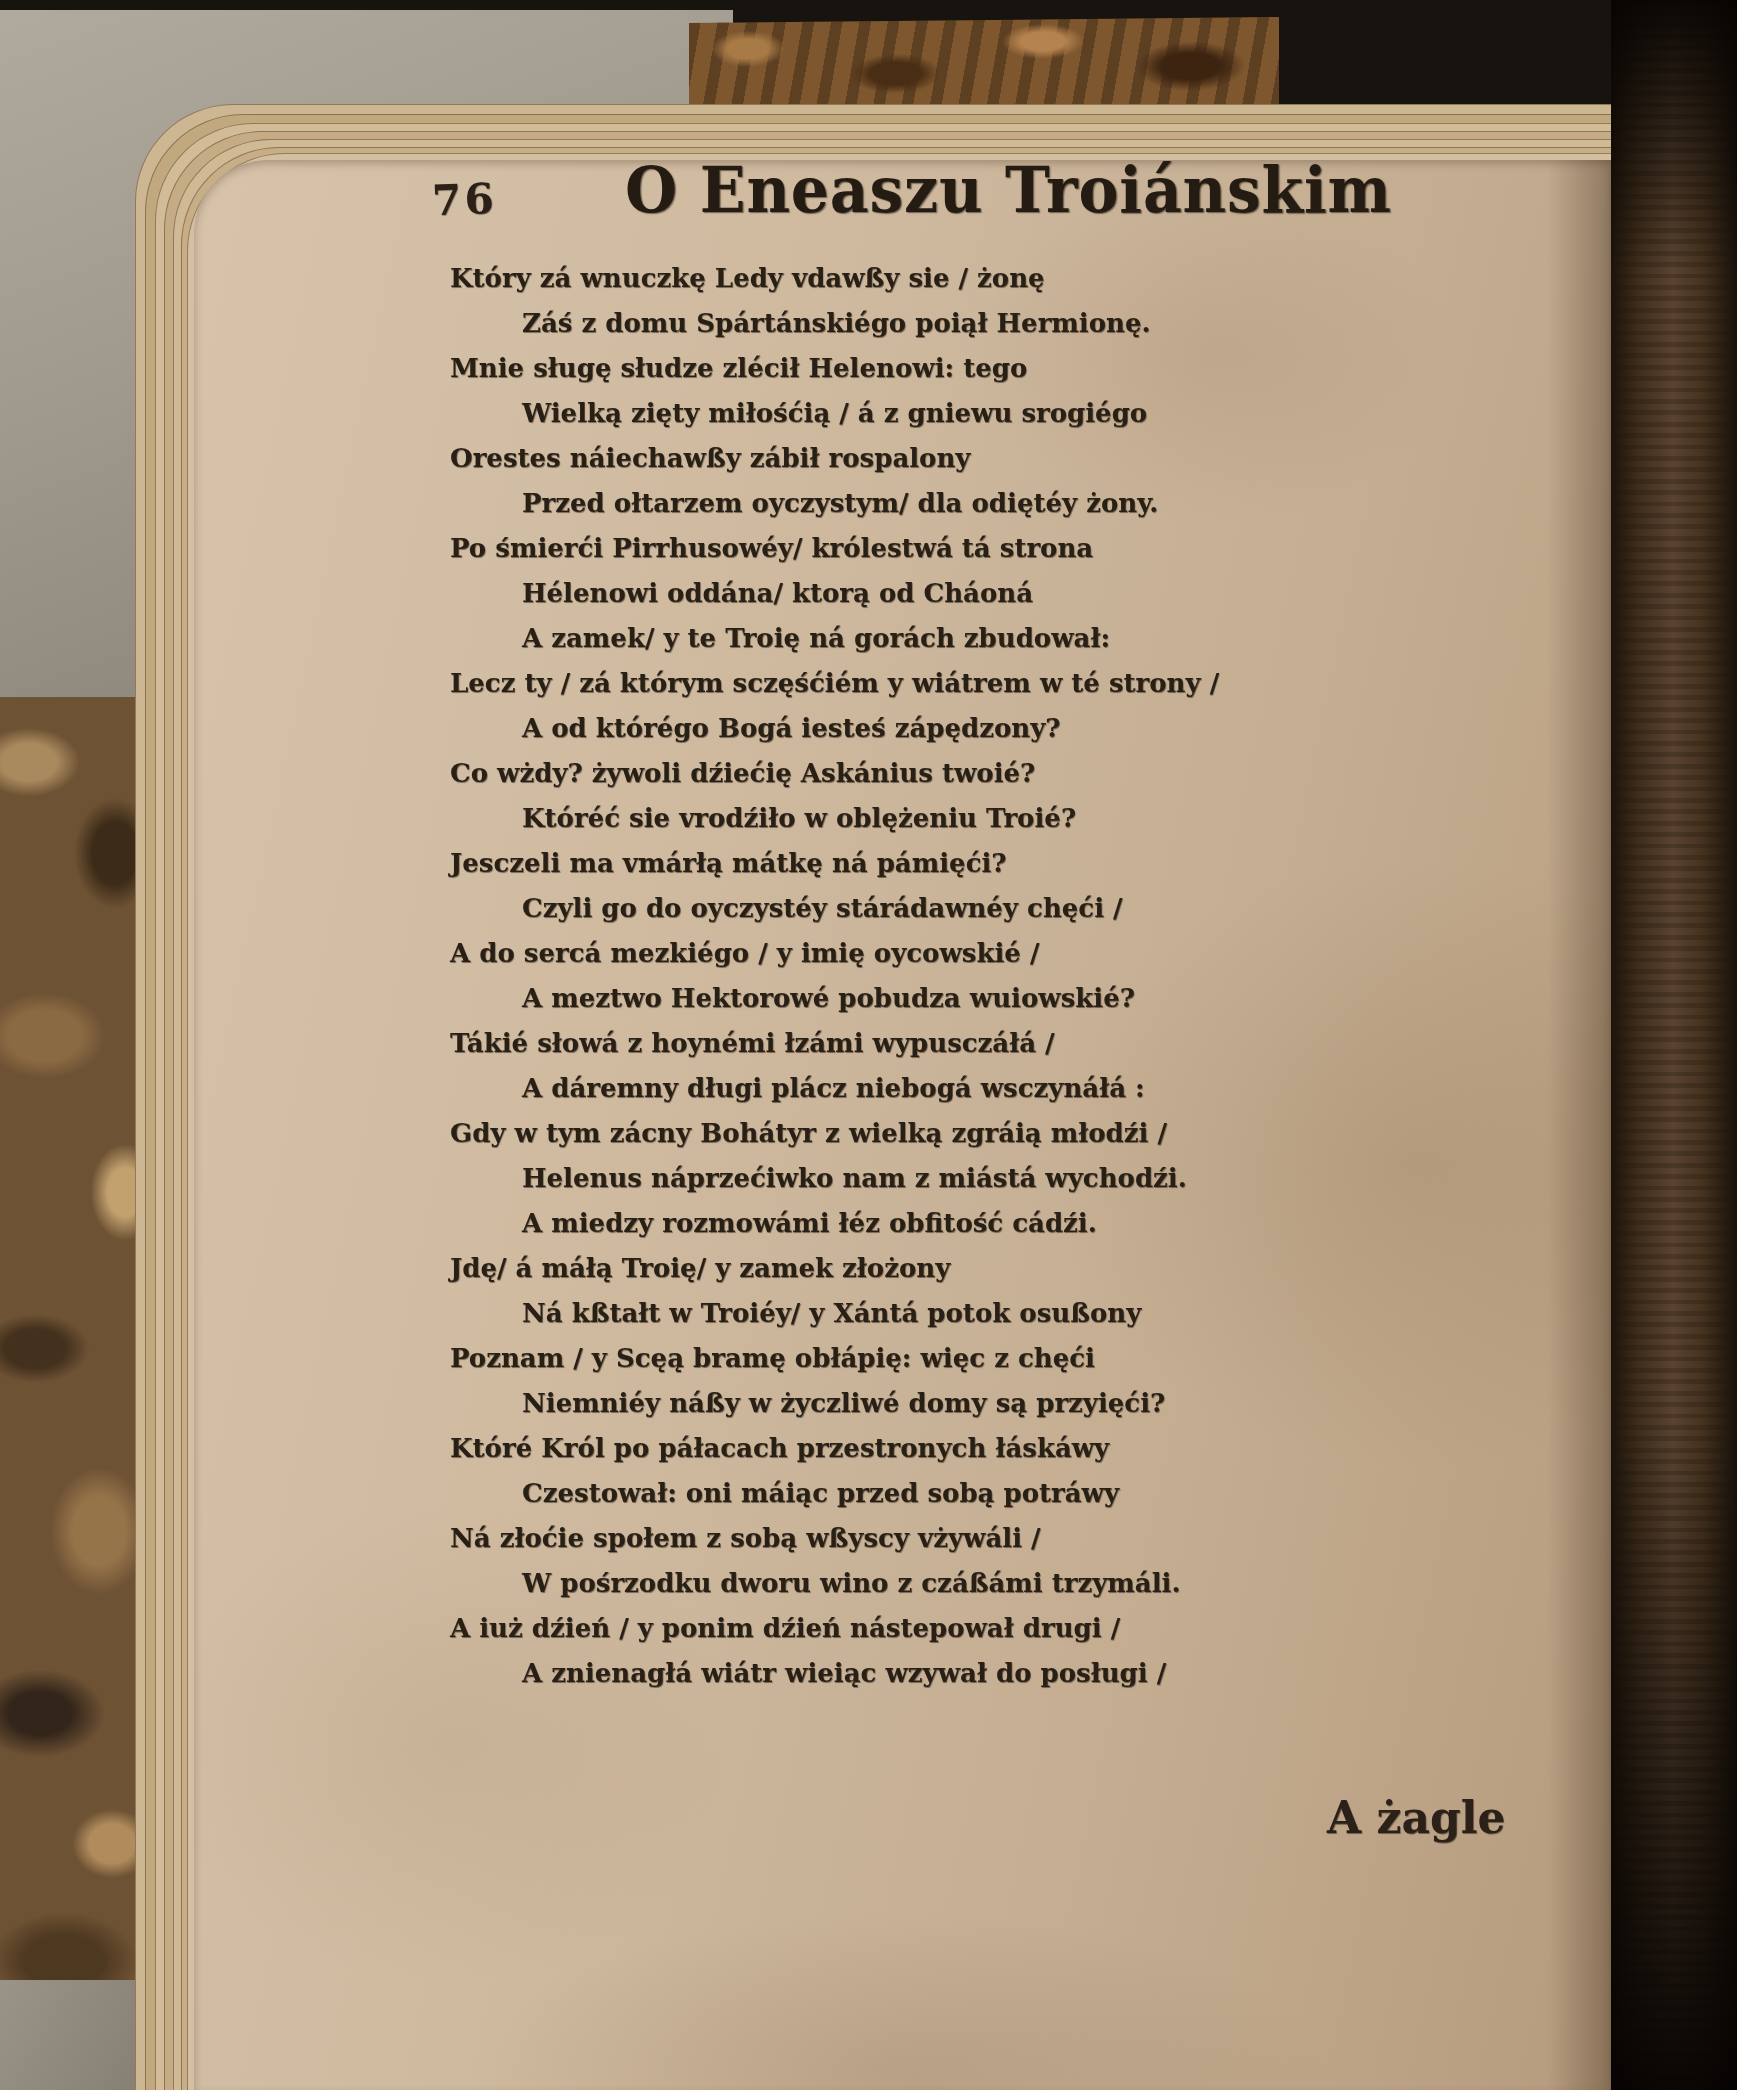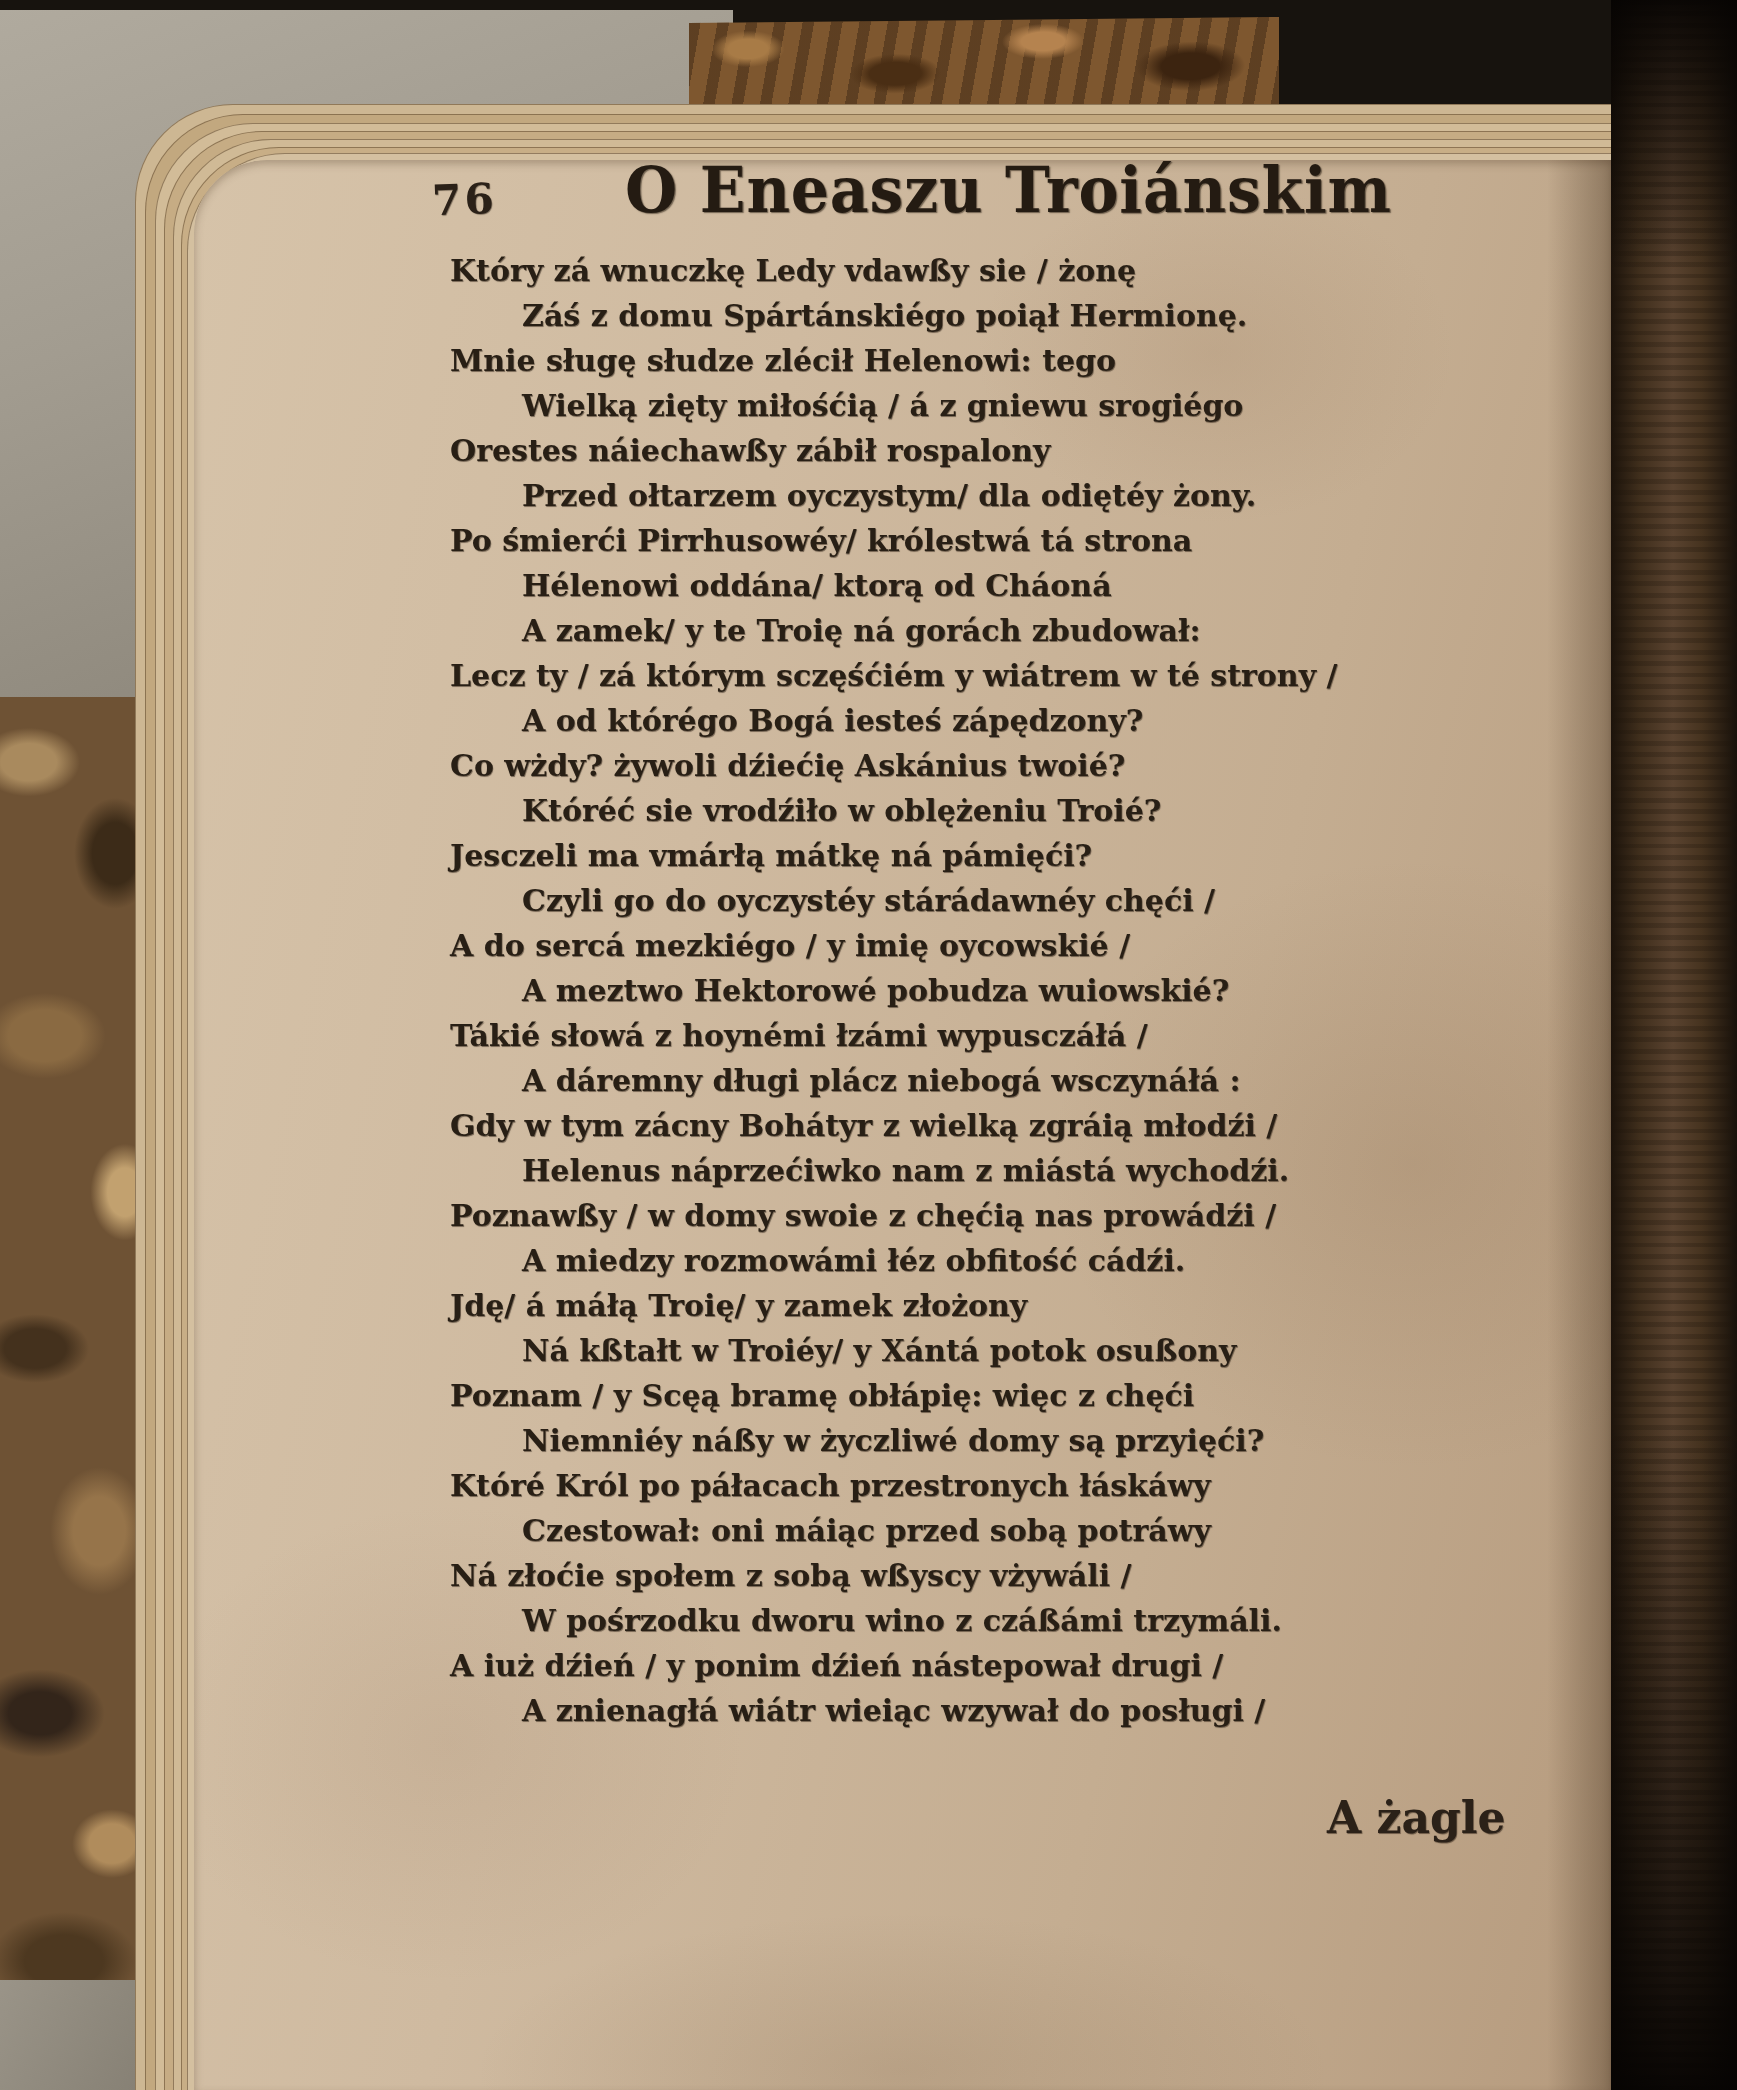--- a/index.html
+++ b/index.html
@@ -91,22 +91,22 @@
     text-shadow:0.8px 0.8px 0.8px rgba(35,25,15,.5);
   }
   .header{
     position:absolute; left:342px; top:-4.9px; width:945px;
     text-align:center; font-size:60px; font-weight:bold; color:#241b12;
     letter-spacing:0.8px; transform:scaleY(1.05);
     text-shadow:1.2px 1.2px 1.2px rgba(30,20,10,.55);
     white-space:nowrap;
   }
   .poem{
-    position:absolute; left:256px; top:88px; width:1091px;
-    font-size:30px; font-weight:bold; color:#281f15;
+    position:absolute; left:256px; top:96px; width:1091px;
+    font-size:26px; font-weight:bold; color:#281f15;
     text-shadow:0.7px 0.7px 0.7px rgba(35,24,14,.5);
   }
   .poem-line{height:45px; line-height:45px; white-space:nowrap;}
   .poem-line.indent{padding-left:72px;}
   .catchword{
     position:absolute; left:1133px; top:1632px;
     font-size:44px; font-weight:bold; color:#2b2118;
     text-shadow:0.7px 0.7px 0.7px rgba(35,24,14,.5);
     white-space:nowrap;
   }
@@ -153,21 +153,20 @@
         <div class="poem-line">Co wżdy? żywoli dźiećię Askánius twoié?</div>
         <div class="poem-line indent">Któréć sie vrodźiło w oblężeniu Troié?</div>
         <div class="poem-line">Jesczeli ma vmárłą mátkę ná pámięći?</div>
         <div class="poem-line indent">Czyli go do oyczystéy stárádawnéy chęći /</div>
         <div class="poem-line">A do sercá mezkiégo / y imię oycowskié /</div>
         <div class="poem-line indent">A meztwo Hektorowé pobudza wuiowskié?</div>
         <div class="poem-line">Tákié słowá z hoynémi łzámi wypusczáłá /</div>
         <div class="poem-line indent">A dáremny długi plácz niebogá wsczynáłá :</div>
         <div class="poem-line">Gdy w tym zácny Bohátyr z wielką zgráią młodźi /</div>
         <div class="poem-line indent">Helenus náprzećiwko nam z miástá wychodźi.</div>
-        <div class="poem-line">Poznawßy / w domy swoie z chęćią nas prowádźi /</div>
         <div class="poem-line indent">A miedzy rozmowámi łéz obfitość cádźi.</div>
         <div class="poem-line">Jdę/ á máłą Troię/ y zamek złożony</div>
         <div class="poem-line indent">Ná kßtałt w Troiéy/ y Xántá potok osußony</div>
         <div class="poem-line">Poznam / y Scęą bramę obłápię: więc z chęći</div>
         <div class="poem-line indent">Niemniéy náßy w życzliwé domy są przyięći?</div>
         <div class="poem-line">Któré Król po páłacach przestronych łáskáwy</div>
         <div class="poem-line indent">Czestował: oni máiąc przed sobą potráwy</div>
         <div class="poem-line">Ná złoćie społem z sobą wßyscy vżywáli /</div>
         <div class="poem-line indent">W pośrzodku dworu wino z czáßámi trzymáli.</div>
         <div class="poem-line">A iuż dźień / y ponim dźień nástepował drugi /</div>

